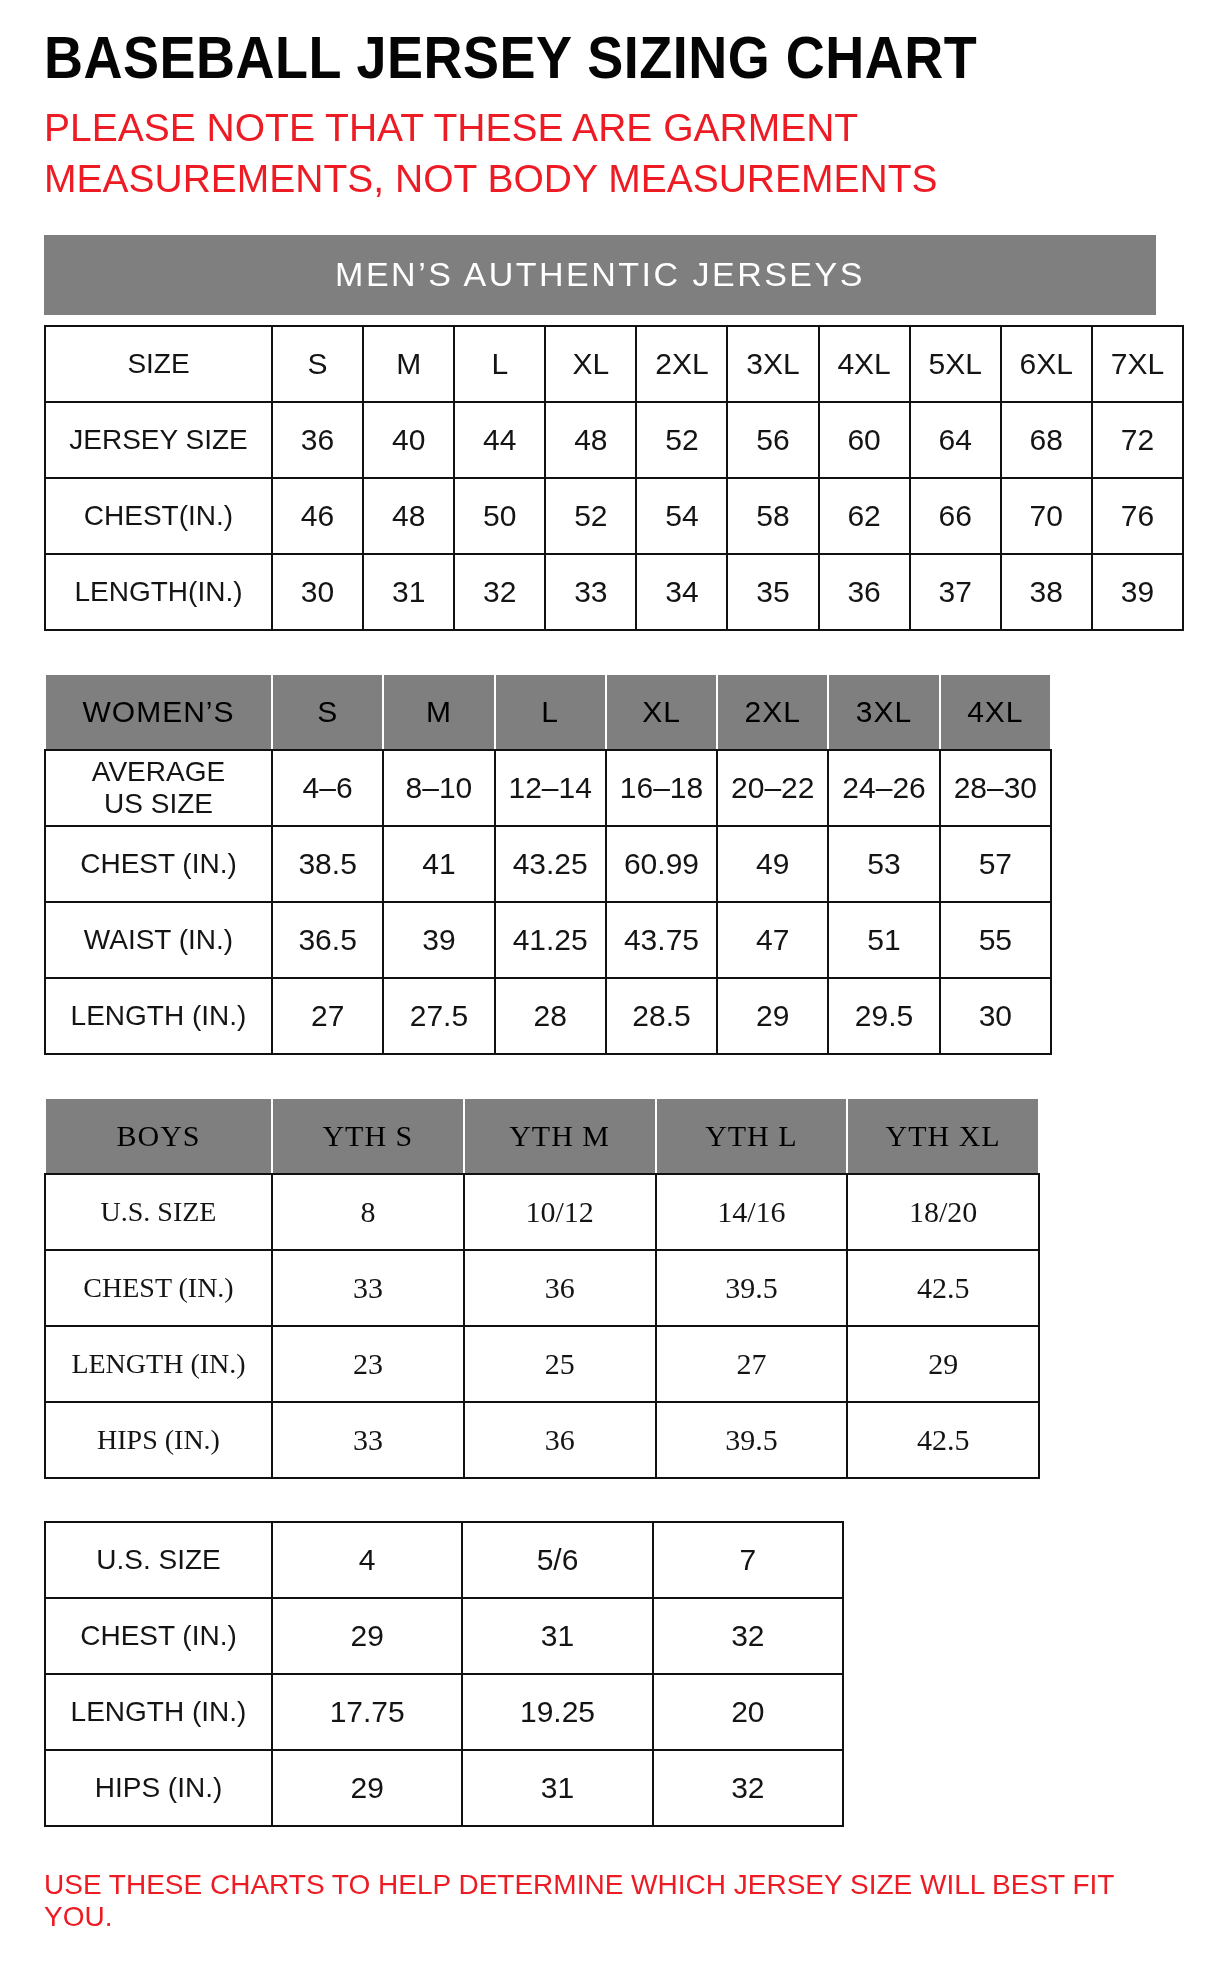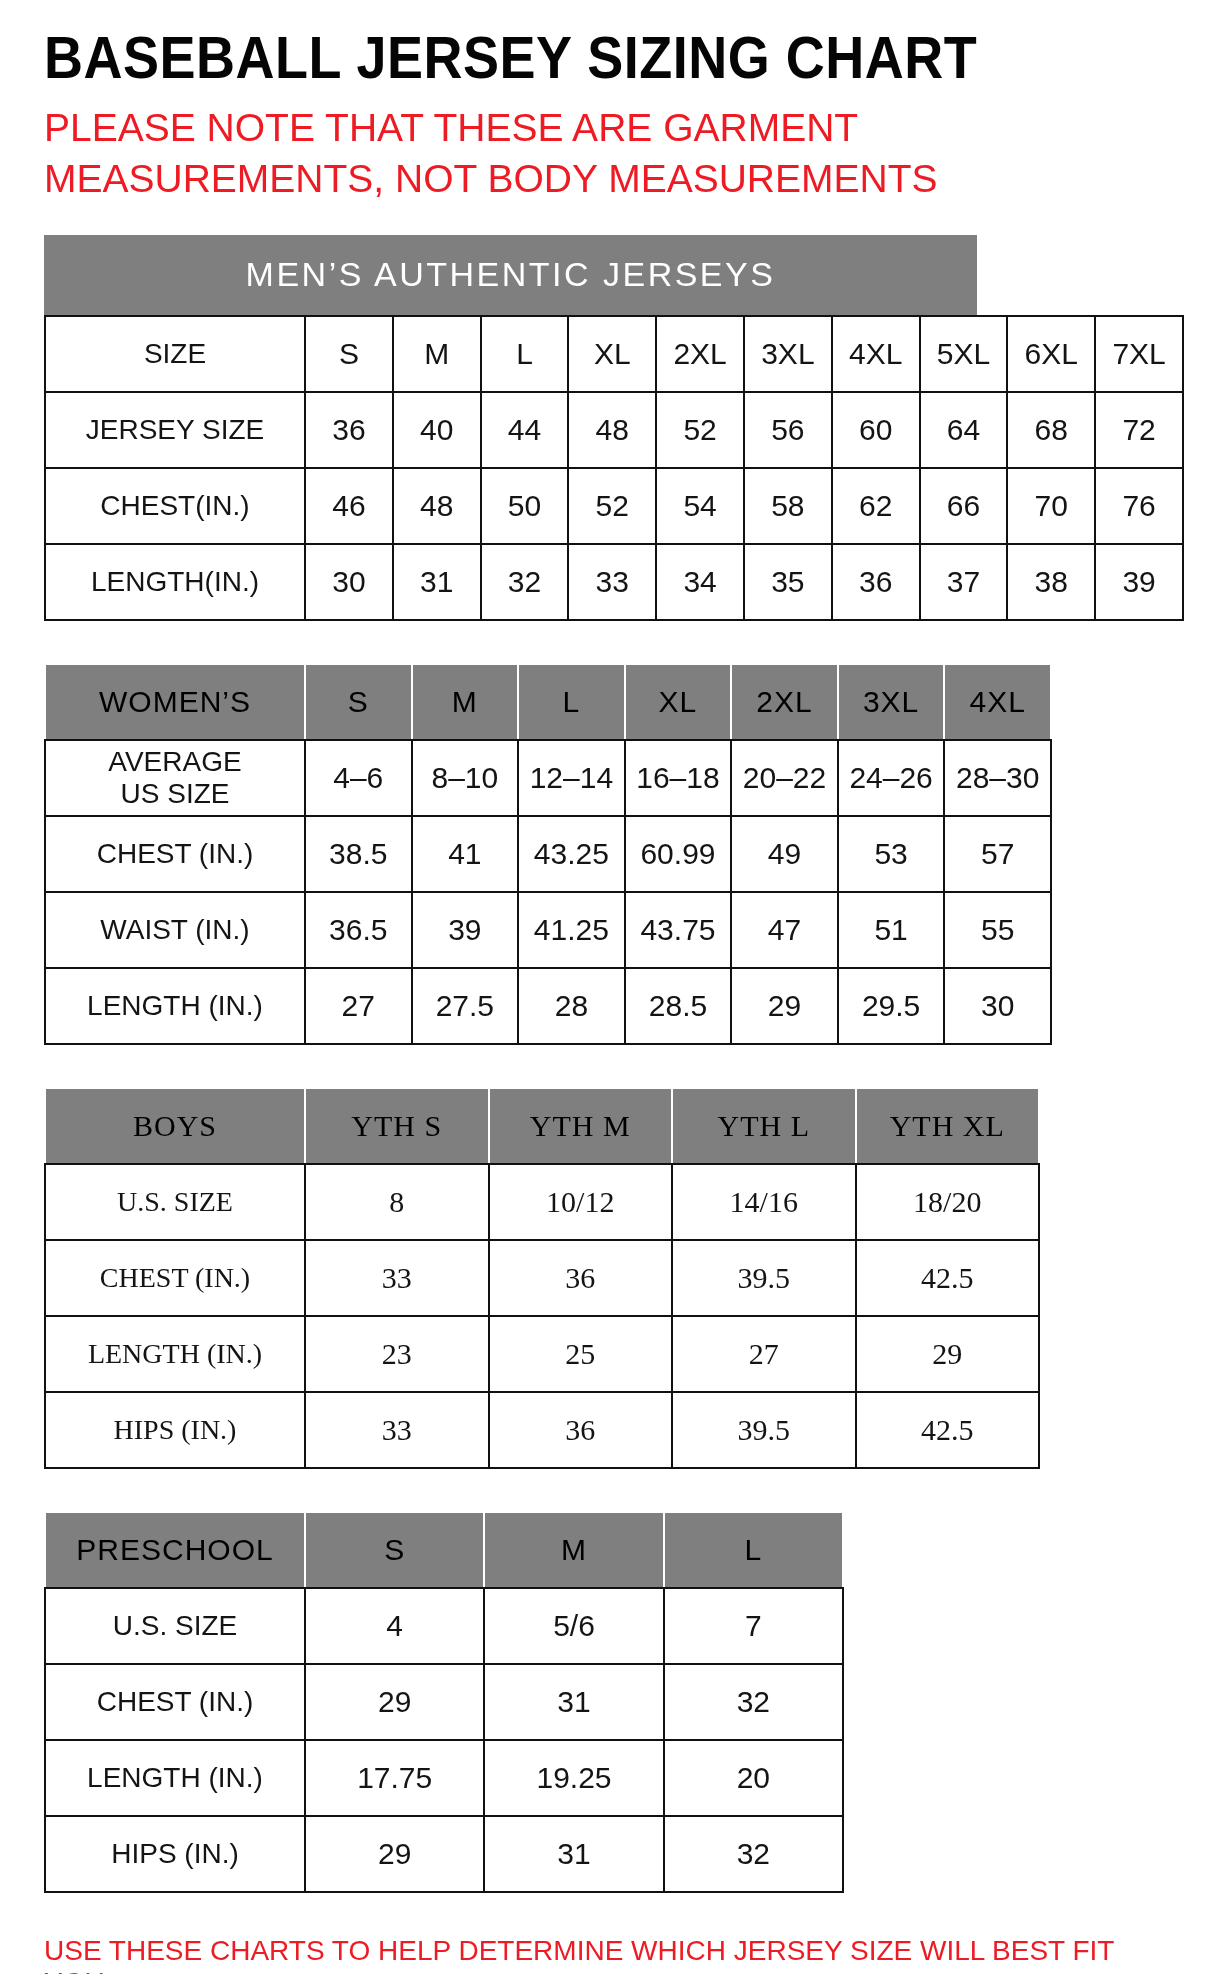--- a/index.html
+++ b/index.html
@@ -24,29 +24,30 @@
     color: var(--red, #ed1c24);
     font-size: 39px;
     line-height: 1.32;
     max-width: 1110px;
     margin-bottom: 30px;
   }
 
   .tbl-section { margin-bottom: 42px; }
 
   .banner {
-    width: 933px;
+    width: 1112px;
     height: 80px;
     background: var(--gray, #7f7f7f);
     color: #ffffff;
     display: flex;
     align-items: center;
     justify-content: center;
     font-size: 34px;
     letter-spacing: 2.5px;
+    margin-bottom: 10px;
   }
 
   table.sizing-table {
     border-collapse: collapse;
     table-layout: fixed;
   }
   table.mens      { width: 1140px; }
   table.womens    { width: 1008px; }
   table.boys      { width: 996px; font-family: Liberation Serif, serif;  }
   table.preschool { width: 800px;  }
@@ -56,21 +57,21 @@
     text-align: center;
     vertical-align: middle;
     height: 76px;
     font-size: 30px;
     padding: 2px 4px;
     white-space: pre-line;
     background: #ffffff;
     color: #141414;
   }
   .sizing-table td.label-col {
-    width: 260px;
+    width: 227px;
     font-size: 28px;
   }
   .sizing-table tr.hdr td {
     background: var(--gray, #7f7f7f);
     color: #000000;
     border: 2px solid #ffffff;
     border-bottom: 2px solid #111111;
     font-size: 30px;
     letter-spacing: 1px;
   }
@@ -246,26 +247,20 @@
             <td>39.5</td>
             <td>42.5</td>
           </tr>
         </tbody>
       </table>
   </section>
 
   <section class="tbl-section">
     <table class="sizing-table preschool">
         <tbody>
-          <tr class="hdr">
-            <td class="label-col">PRESCHOOL</td>
-            <td>S</td>
-            <td>M</td>
-            <td>L</td>
-          </tr>
           <tr>
             <td class="label-col">U.S. SIZE</td>
             <td>4</td>
             <td>5/6</td>
             <td>7</td>
           </tr>
           <tr>
             <td class="label-col">CHEST (IN.)</td>
             <td>29</td>
             <td>31</td>

